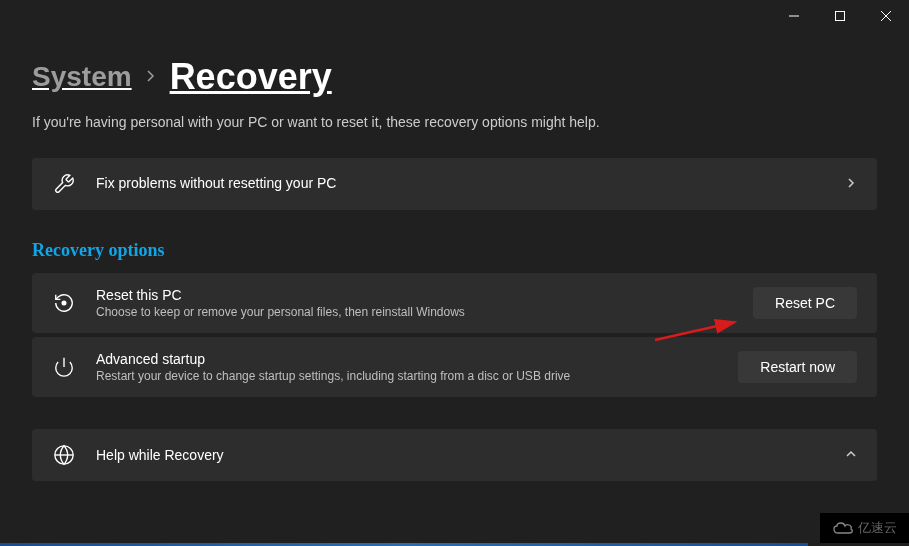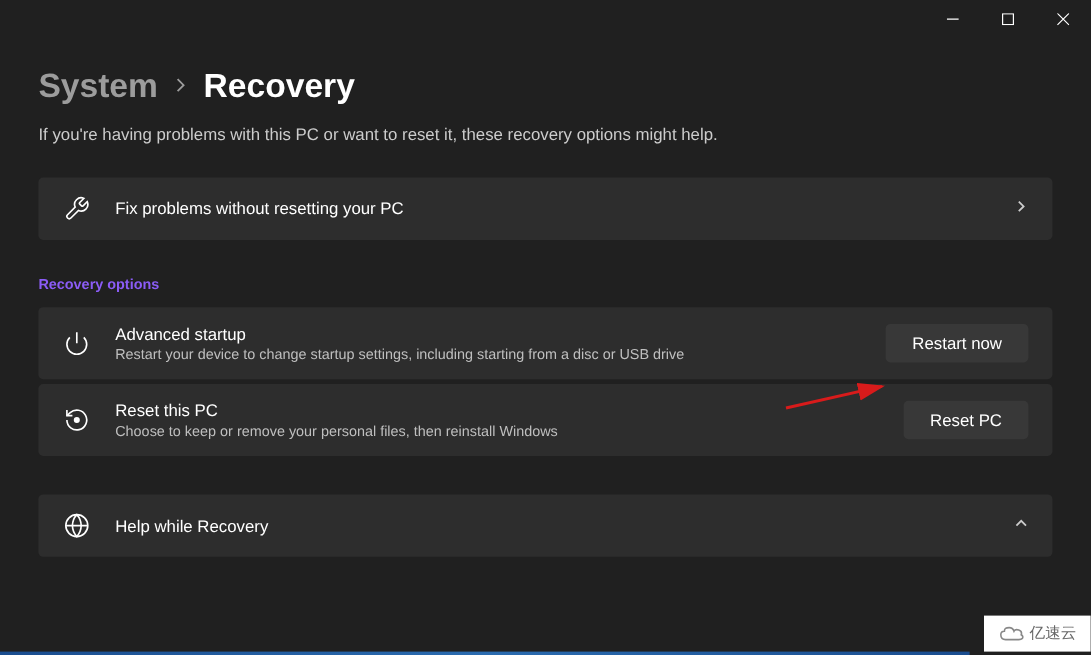--- a/index.html
+++ b/index.html
@@ -32,32 +32,33 @@
       cursor: pointer;
     }
     .content {
       padding: 24px 32px 0 32px;
     }
     .breadcrumb {
       display: flex;
       align-items: center;
       gap: 14px;
       margin-bottom: 16px;
+      text-decoration: underline;
     }
     .bc-parent {
       font-size: 28px;
       font-weight: 600;
       color: #9c9c9c;
     }
     .bc-sep {
       color: #9c9c9c;
       font-size: 14px;
     }
     .bc-current {
-      font-size: 28px;
+      font-size: 36px;
       font-weight: 600;
       color: #ffffff;
     }
     .subtitle {
       font-size: 14px;
       color: #cccccc;
       margin-bottom: 28px;
     }
     .card {
       background: #2d2d2d;
@@ -92,41 +93,42 @@
     }
     .card-title-only {
       font-size: 14px;
       color: #ffffff;
     }
     .chevron {
       color: #cccccc;
       flex-shrink: 0;
     }
     .section-header {
-      font-size: 12px;
+      font-size: 18px;
       font-weight: 600;
-      color: #8b5cf6;
+      color: #0ea5e9;
       margin: 30px 0 12px 0;
+      font-family: Liberation Serif, serif;
     }
     .action-btn {
       background: #383838;
       border: none;
       color: #ffffff;
       font-size: 14px;
       padding: 8px 22px;
       border-radius: 4px;
       cursor: pointer;
       flex-shrink: 0;
     }
     .spacer { height: 28px; }
     .watermark {
       position: absolute;
       right: 0;
       bottom: 3px;
-      background: #ffffff;
+      background: #000000;
       padding: 6px 12px;
       display: flex;
       align-items: center;
       gap: 4px;
       color: #666;
       font-size: 13px;
     }
     .arrow-annotation {
       position: absolute;
       left: 650px;
@@ -168,21 +170,21 @@
   <div class="breadcrumb">
     <span class="bc-parent">System</span>
     <span class="bc-sep">
       <svg width="10" height="14" viewBox="0 0 10 14">
           <path d="M2 2 L7 7 L2 12" fill="none" stroke="currentColor" stroke-width="1.5"></path>
         </svg>
     </span>
     <span class="bc-current">Recovery</span>
   </div>
 
-  <div class="subtitle">If you're having problems with this PC or want to reset it, these recovery options might help.</div>
+  <div class="subtitle">If you're having personal with your PC or want to reset it, these recovery options might help.</div>
 
   <div class="card clickable">
     <div class="card-icon">
       <svg width="22" height="22" viewBox="0 0 24 24" fill="none" stroke="currentColor" stroke-width="1.5">
         <path d="M14.7 6.3a1 1 0 0 0 0 1.4l1.6 1.6a1 1 0 0 0 1.4 0l3.77-3.77a6 6 0 0 1-7.94 7.94l-6.91 6.91a2.12 2.12 0 0 1-3-3l6.91-6.91a6 6 0 0 1 7.94-7.94l-3.76 3.76z"></path>
       </svg>
     </div>
     <div class="card-text">
       <div class="card-title">Fix problems without resetting your PC</div>
     </div>
@@ -191,44 +193,44 @@
           <path d="M4 2 L8 6 L4 10" fill="none" stroke="currentColor" stroke-width="1.5"></path>
         </svg>
     </div>
   </div>
 
   <div class="section-header">Recovery options</div>
 
   <div class="card">
     <div class="card-icon">
       <svg width="22" height="22" viewBox="0 0 24 24" fill="none" stroke="currentColor" stroke-width="1.5">
-        <path d="M18.36 6.64a9 9 0 1 1-12.73 0"></path>
-        <line x1="12" y1="2" x2="12" y2="12"></line>
-      </svg>
-    </div>
-    <div class="card-text">
-      <div class="card-title">Advanced startup</div>
-      <div class="card-desc">Restart your device to change startup settings, including starting from a disc or USB drive</div>
-    </div>
-    <button class="action-btn">Restart now</button>
-  </div>
-
-  <div class="card">
-    <div class="card-icon">
-      <svg width="22" height="22" viewBox="0 0 24 24" fill="none" stroke="currentColor" stroke-width="1.5">
         <path d="M3 12a9 9 0 1 0 3-6.7L3 8"></path>
         <path d="M3 3v5h5"></path>
         <circle cx="12" cy="12" r="2" fill="currentColor"></circle>
       </svg>
     </div>
     <div class="card-text">
       <div class="card-title">Reset this PC</div>
       <div class="card-desc">Choose to keep or remove your personal files, then reinstall Windows</div>
     </div>
     <button class="action-btn">Reset PC</button>
+  </div>
+
+  <div class="card">
+    <div class="card-icon">
+      <svg width="22" height="22" viewBox="0 0 24 24" fill="none" stroke="currentColor" stroke-width="1.5">
+        <path d="M18.36 6.64a9 9 0 1 1-12.73 0"></path>
+        <line x1="12" y1="2" x2="12" y2="12"></line>
+      </svg>
+    </div>
+    <div class="card-text">
+      <div class="card-title">Advanced startup</div>
+      <div class="card-desc">Restart your device to change startup settings, including starting from a disc or USB drive</div>
+    </div>
+    <button class="action-btn">Restart now</button>
   </div>
 
   <div class="spacer"></div>
 
   <div class="card clickable">
     <div class="card-icon">
       <svg width="22" height="22" viewBox="0 0 24 24" fill="none" stroke="currentColor" stroke-width="1.5">
         <circle cx="12" cy="12" r="10"></circle>
         <line x1="2" y1="12" x2="22" y2="12"></line>
         <path d="M12 2a15.3 15.3 0 0 1 4 10 15.3 15.3 0 0 1-4 10 15.3 15.3 0 0 1-4-10 15.3 15.3 0 0 1 4-10z"></path>

